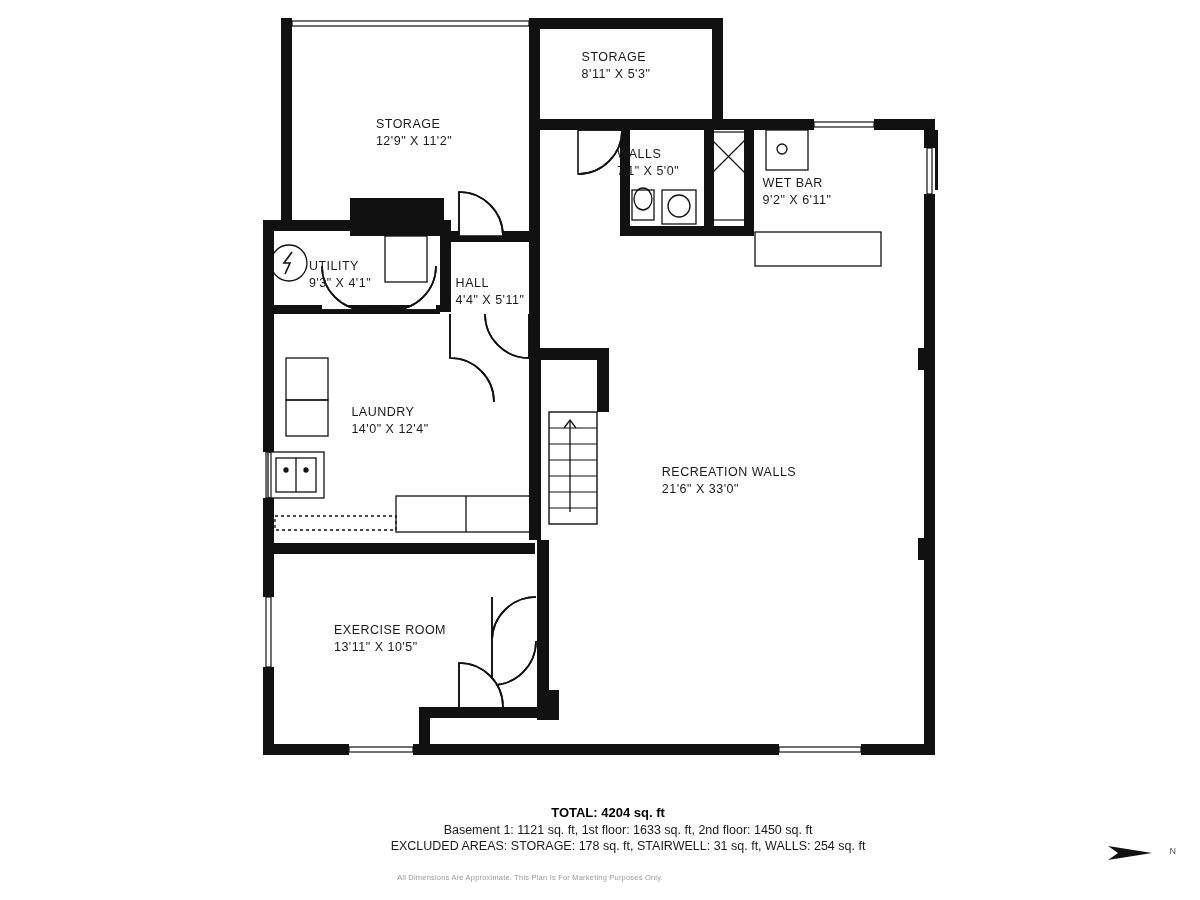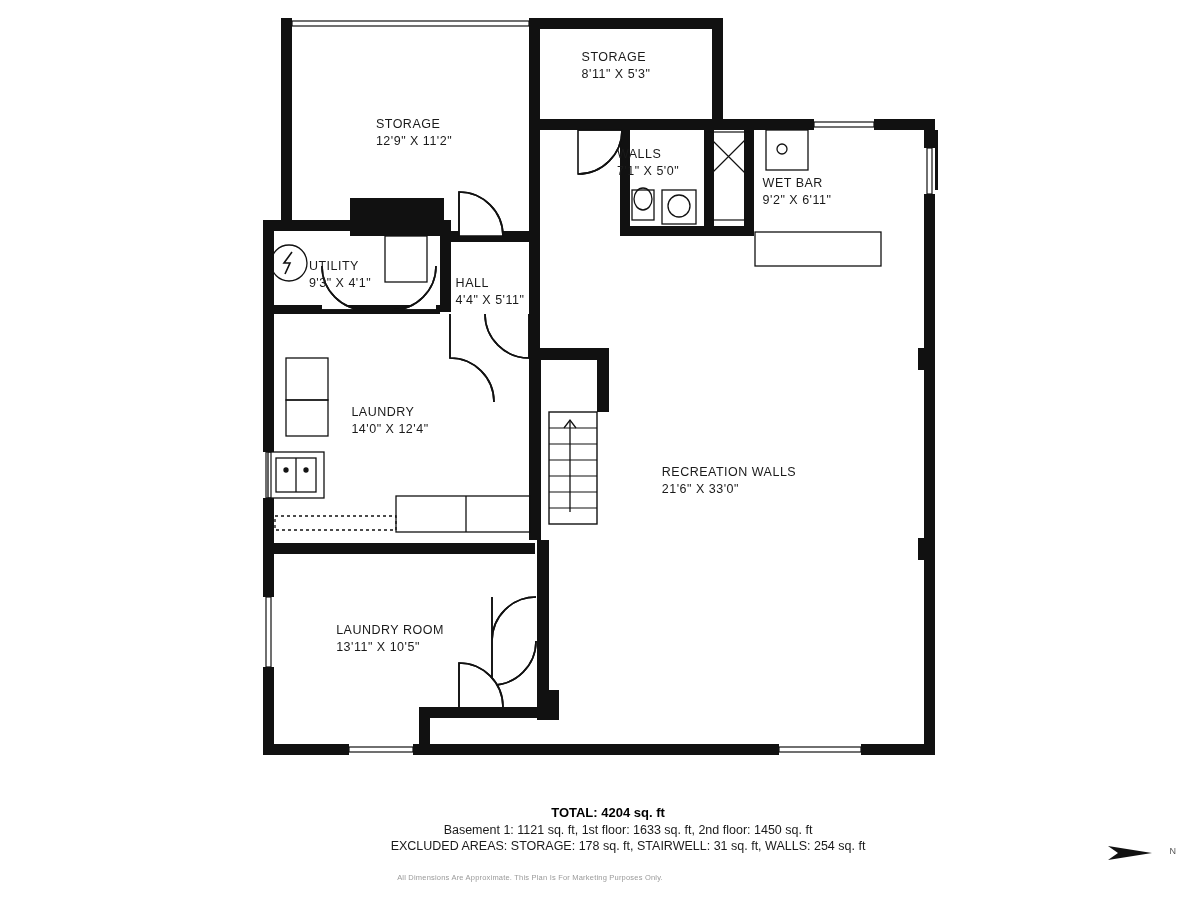--- a/index.html
+++ b/index.html
@@ -265,21 +265,21 @@
 </div>
 <div class="room-label" style="left:390px; top:421px;">
   <div class="name">LAUNDRY</div>
   <div class="dims">14'0" X 12'4"</div>
 </div>
 <div class="room-label" style="left:729px; top:481px;">
   <div class="name">RECREATION WALLS</div>
   <div class="dims">21'6" X 33'0"</div>
 </div>
 <div class="room-label" style="left:390px; top:639px;">
-  <div class="name">LAUNDRY ROOM</div>
+  <div class="name">EXERCISE ROOM</div>
   <div class="dims">13'11" X 10'5"</div>
 </div>
 
 <div class="summary" style="top:805px;">
   <div class="total">TOTAL: 4204 sq. ft</div>
   <div class="line">Basement 1: 1121 sq. ft, 1st floor: 1633 sq. ft, 2nd floor: 1450 sq. ft</div>
   <div class="line">EXCLUDED AREAS: STORAGE: 178 sq. ft, STAIRWELL: 31 sq. ft, WALLS: 254 sq. ft</div>
 </div>
 
 <div class="disclaimer" style="top:873px;">All Dimensions Are Approximate. This Plan Is For Marketing Purposes Only.</div>

